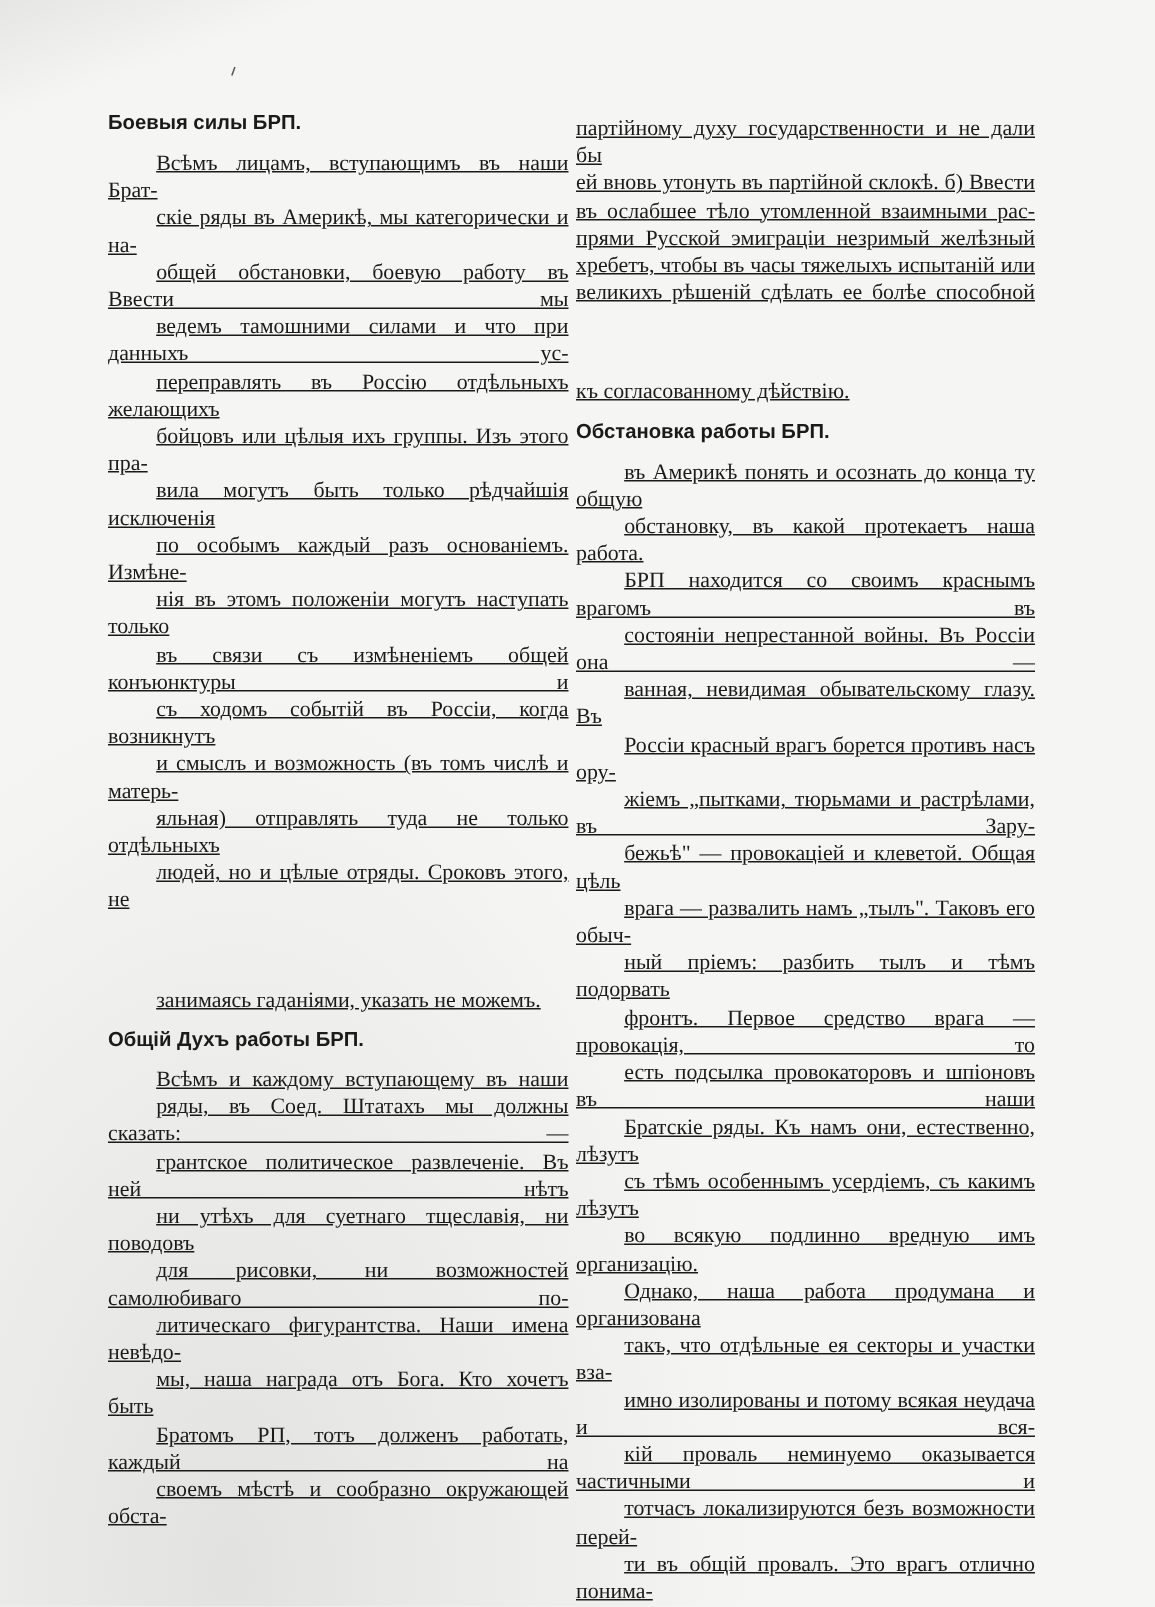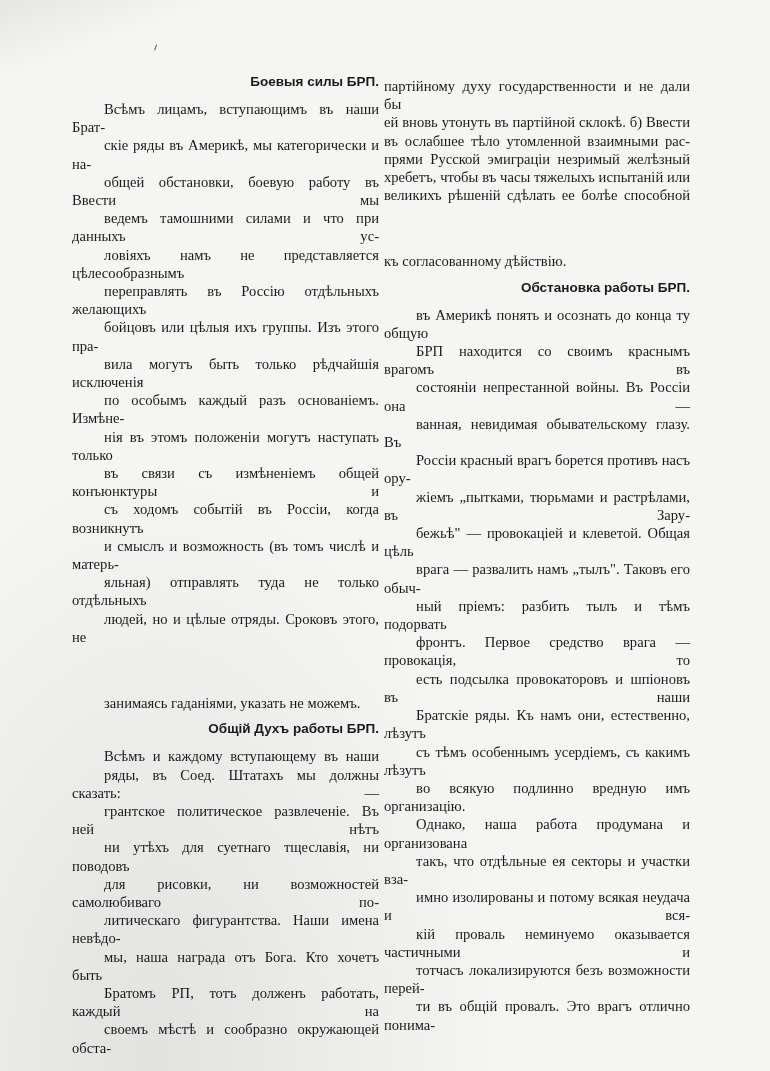--- a/index.html
+++ b/index.html
@@ -23,44 +23,44 @@
   }
   .col {
     position: absolute; top: 0;
     font-size: 14.6px; line-height: 18.2px;
   }
   .col-left { left: 72px; width: 307px; top: 73px; }
   .col-right { left: 384px; width: 306px; top: 77px; }
   .heading {
     font-family: "Liberation Sans", "DejaVu Sans", sans-serif;
     font-weight: bold; font-size: 13.5px;
-    text-align: right; margin: 8px 0 9px 0; line-height: 18px;
+    text-align: left; margin: 8px 0 9px 0; line-height: 18px;
   }
   .col-left .heading:first-child { margin-top: 0; }
   .para {
     margin: 0; text-align: justify; text-indent: 2.2em;
     hyphens: manual;
+    text-decoration: underline;
   }
   .para.cont { text-indent: 0; }
   .line { display: block; text-align: justify; text-align-last: justify; }
   .line.last { text-align-last: left; margin-top: 48px; }
 </style>
 </head>
 <body>
 
 <div class="page">
   <div class="stray-mark"></div>
   <div class="col col-left" id="col-left">
       <div class="heading">Боевыя силы БРП.</div>
       <div class="para">
         <span class="line" style="text-indent: 2.2em;">Всѣмъ лицамъ, вступающимъ въ наши Брат-</span>
         <span class="line">скіе ряды въ Америкѣ, мы категорически и на-</span>
         <span class="line">общей обстановки, боевую работу въ Ввести мы</span>
         <span class="line">ведемъ тамошними силами и что при данныхъ ус-</span>
-        <span class="line">ловіяхъ намъ не представляется цѣлесообразнымъ</span>
         <span class="line">переправлять въ Россію отдѣльныхъ желающихъ</span>
         <span class="line">бойцовъ или цѣлыя ихъ группы.  Изъ этого пра-</span>
         <span class="line">вила могутъ быть только рѣдчайшія исключенія</span>
         <span class="line">по особымъ каждый разъ основаніемъ.  Измѣне-</span>
         <span class="line">нія въ этомъ положеніи могутъ наступать только</span>
         <span class="line">въ связи съ измѣненіемъ общей конъюнктуры и</span>
         <span class="line">съ ходомъ событій въ Россіи, когда возникнутъ</span>
         <span class="line">и смыслъ и возможность (въ томъ числѣ и матерь-</span>
         <span class="line">яльная) отправлять туда не только отдѣльныхъ</span>
         <span class="line">людей, но и цѣлые отряды.  Сроковъ этого, не</span>
@@ -85,20 +85,21 @@
         <span class="line">ей вновь утонуть въ партійной склокѣ.  б) Ввести</span>
         <span class="line">въ ослабшее тѣло утомленной взаимными рас-</span>
         <span class="line">прями Русской эмиграціи незримый желѣзный</span>
         <span class="line">хребетъ, чтобы въ часы тяжелыхъ испытаній или</span>
         <span class="line">великихъ рѣшеній сдѣлать ее болѣе способной</span>
         <span class="line last">къ согласованному дѣйствію.</span>
       </div>
       <div class="heading">Обстановка работы БРП.</div>
       <div class="para">
         <span class="line">въ Америкѣ понять и осознать до конца ту общую</span>
+        <span class="line">обстановку, въ какой протекаетъ наша работа.</span>
         <span class="line">БРП находится со своимъ краснымъ врагомъ въ</span>
         <span class="line">состояніи непрестанной войны.  Въ Россіи она —</span>
         <span class="line">ванная, невидимая обывательскому глазу.  Въ</span>
         <span class="line">Россіи красный врагъ борется противъ насъ ору-</span>
         <span class="line">жіемъ „пытками, тюрьмами и растрѣлами, въ Зару-</span>
         <span class="line">бежьѣ" — провокаціей и клеветой.  Общая цѣль</span>
         <span class="line">врага — развалить намъ „тылъ". Таковъ его обыч-</span>
         <span class="line">ный пріемъ: разбить тылъ и тѣмъ подорвать</span>
         <span class="line">фронтъ.  Первое средство врага — провокація, то</span>
         <span class="line">есть подсылка провокаторовъ и шпіоновъ въ наши</span>

